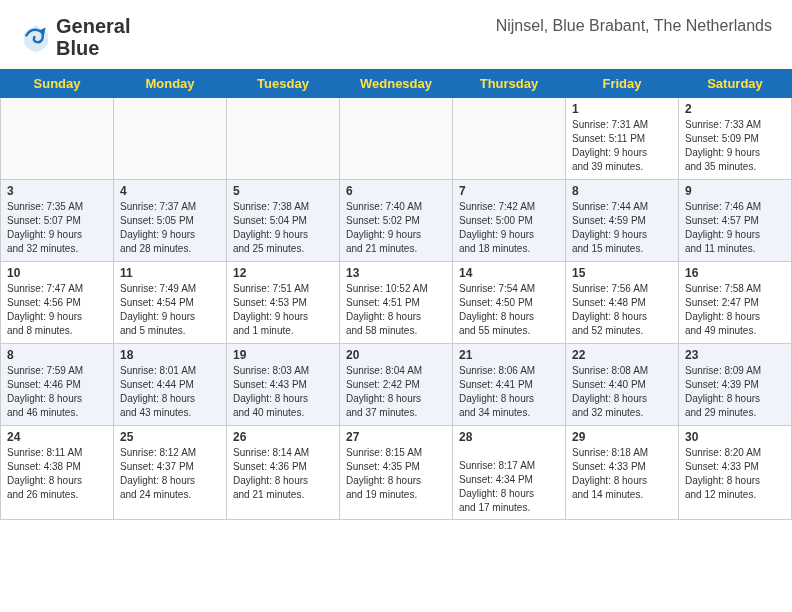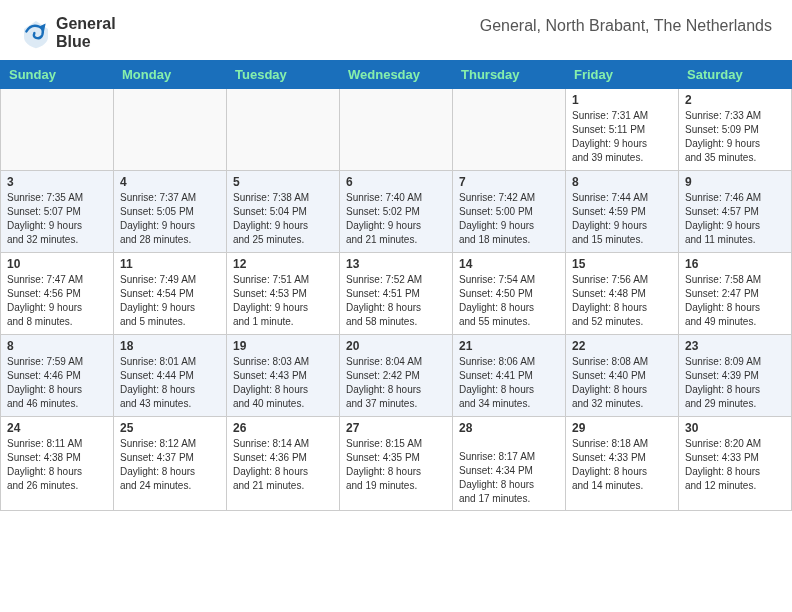--- a/index.html
+++ b/index.html
@@ -1,28 +1,28 @@
 <!DOCTYPE html>
 <html><head>
   <meta charset="utf-8">
   <style>
     * { box-sizing: border-box; margin: 0; padding: 0; }
     body { font-family: Arial, sans-serif; background: #fff; width: 792px; min-height: 612px; overflow: hidden; }
     
     .header { display: flex; align-items: flex-start; padding: 15px 20px 10px 20px; }
     .logo { display: flex; align-items: center; margin-right: auto; }
-    .logo-text { display: flex; flex-direction: column; font-size: 16px; font-weight: bold; color: #333; line-height: 1.1; }
+    .logo-text { display: flex; flex-direction: column; font-size: 20px; font-weight: bold; color: #333; line-height: 1.1; }
     .logo-icon { width: 32px; height: 32px; margin-right: 4px; }
     
     .title-section { text-align: right; }
     .month-title { font-size: 36px; font-weight: bold; color: #333; line-height: 1.1; }
     .location { font-size: 16px; color: #555; margin-top: 2px; }
     
     .calendar { width: 100%; border-collapse: collapse; margin: 0; }
-    .calendar th { background: #1a6fbb; color: #86efac; text-align: left; padding: 6px 8px; font-size: 13px; font-weight: bold; border: 1px solid #1a6fbb; }
+    .calendar th { background: #1a6fbb; color: #fde047; text-align: center; padding: 6px 8px; font-size: 13px; font-weight: bold; border: 1px solid #1a6fbb; }
     .calendar td { border: 1px solid #ccc; vertical-align: top; padding: 4px 6px; width: 14.28%; font-size: 10.5px; color: #333; height: 82px; background: #fff; }
     .calendar td.empty { background: #f9f9f9; }
     .calendar tr:nth-child(even) td { background: #f0f4fa; }
     .calendar tr:nth-child(even) td.empty { background: #eef2f8; }
     
     .day-num { font-weight: bold; font-size: 12px; margin-bottom: 2px; }
     .day-info { font-size: 10px; line-height: 1.4; color: #333; }
   </style>
 </head>
 <body>
@@ -34,21 +34,21 @@
       <path d="M20 5 L35 15 L35 25 C35 32 28 37 20 39 C12 37 5 32 5 25 L5 15 Z" fill="#1a6fbb" opacity="0.15"></path>
       <path d="M8 18 Q14 8 24 12 Q30 14 28 22 Q26 28 20 26 Q16 25 18 20" fill="none" stroke="#1a6fbb" stroke-width="3" stroke-linecap="round"></path>
       <path d="M24 12 L32 8 L30 18" fill="#1a6fbb"></path>
     </svg>
     <div class="logo-text">
       <span>General</span>
       <span>Blue</span>
     </div>
   </div>
   <div class="title-section">
-    <div class="location">General, North Brabant, The Netherlands</div>
+    <div class="location">Nijnsel, Blue Brabant, The Netherlands</div>
   </div>
 </div>
 
 <table class="calendar">
   <thead>
     <tr>
     <th>Sunday</th>
         <th>Monday</th>
         <th>Tuesday</th>
         <th>Wednesday</th>
@@ -147,21 +147,21 @@
         </td>
         <td>
           <div class="day-num">12</div>
           <div class="day-info" style="white-space: pre-line;">Sunrise: 7:51 AM
 Sunset: 4:53 PM
 Daylight: 9 hours
 and 1 minute.</div>
         </td>
         <td>
           <div class="day-num">13</div>
-          <div class="day-info" style="white-space: pre-line;">Sunrise: 7:52 AM
+          <div class="day-info" style="white-space: pre-line;">Sunrise: 10:52 AM
 Sunset: 4:51 PM
 Daylight: 8 hours
 and 58 minutes.</div>
         </td>
         <td>
           <div class="day-num">14</div>
           <div class="day-info" style="white-space: pre-line;">Sunrise: 7:54 AM
 Sunset: 4:50 PM
 Daylight: 8 hours
 and 55 minutes.</div>

